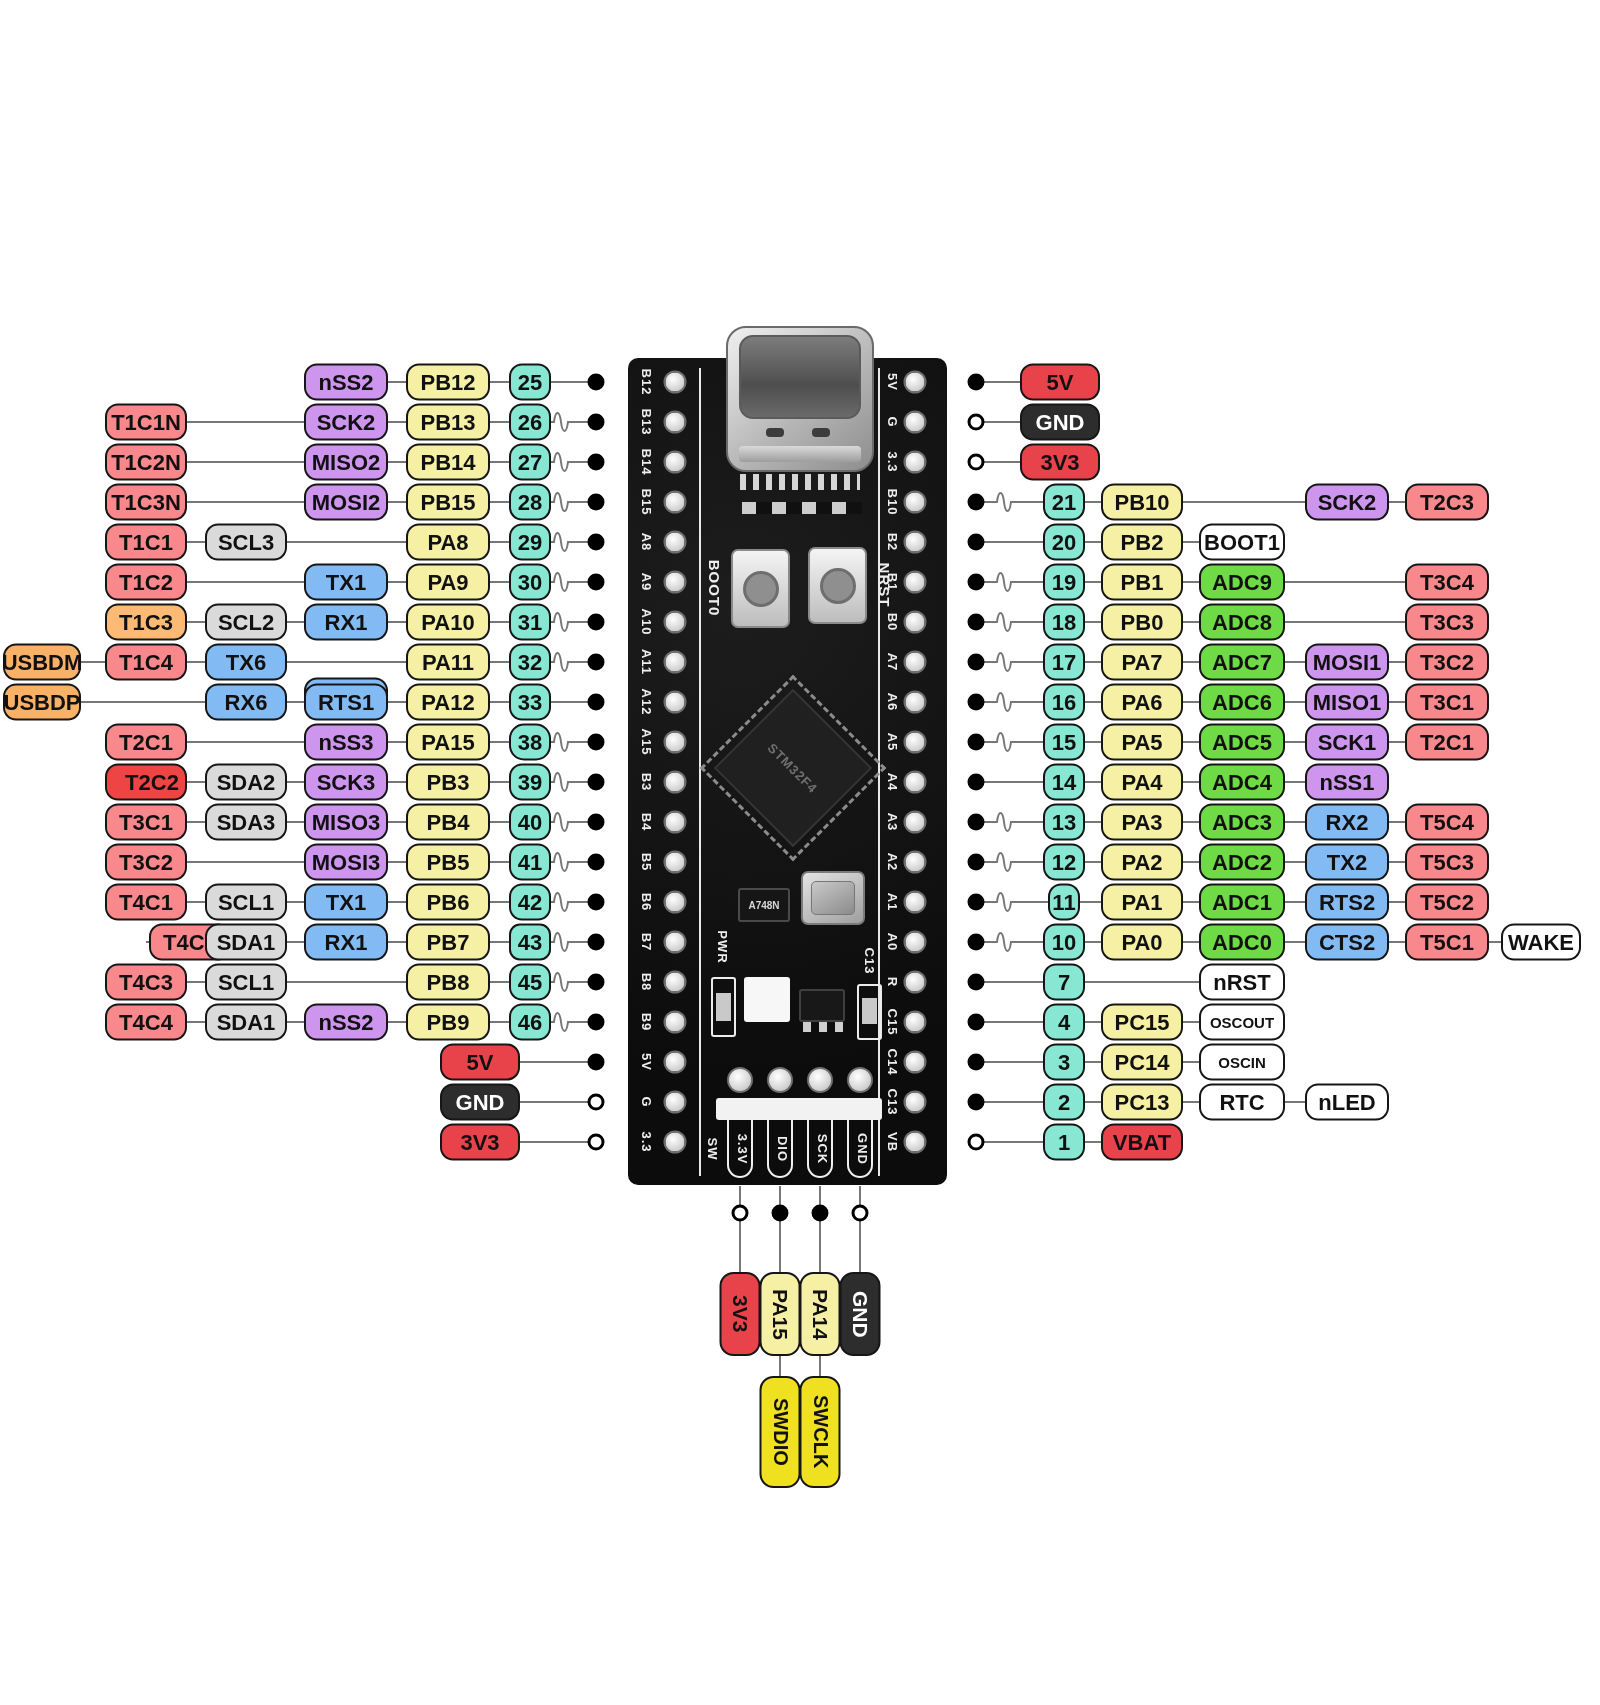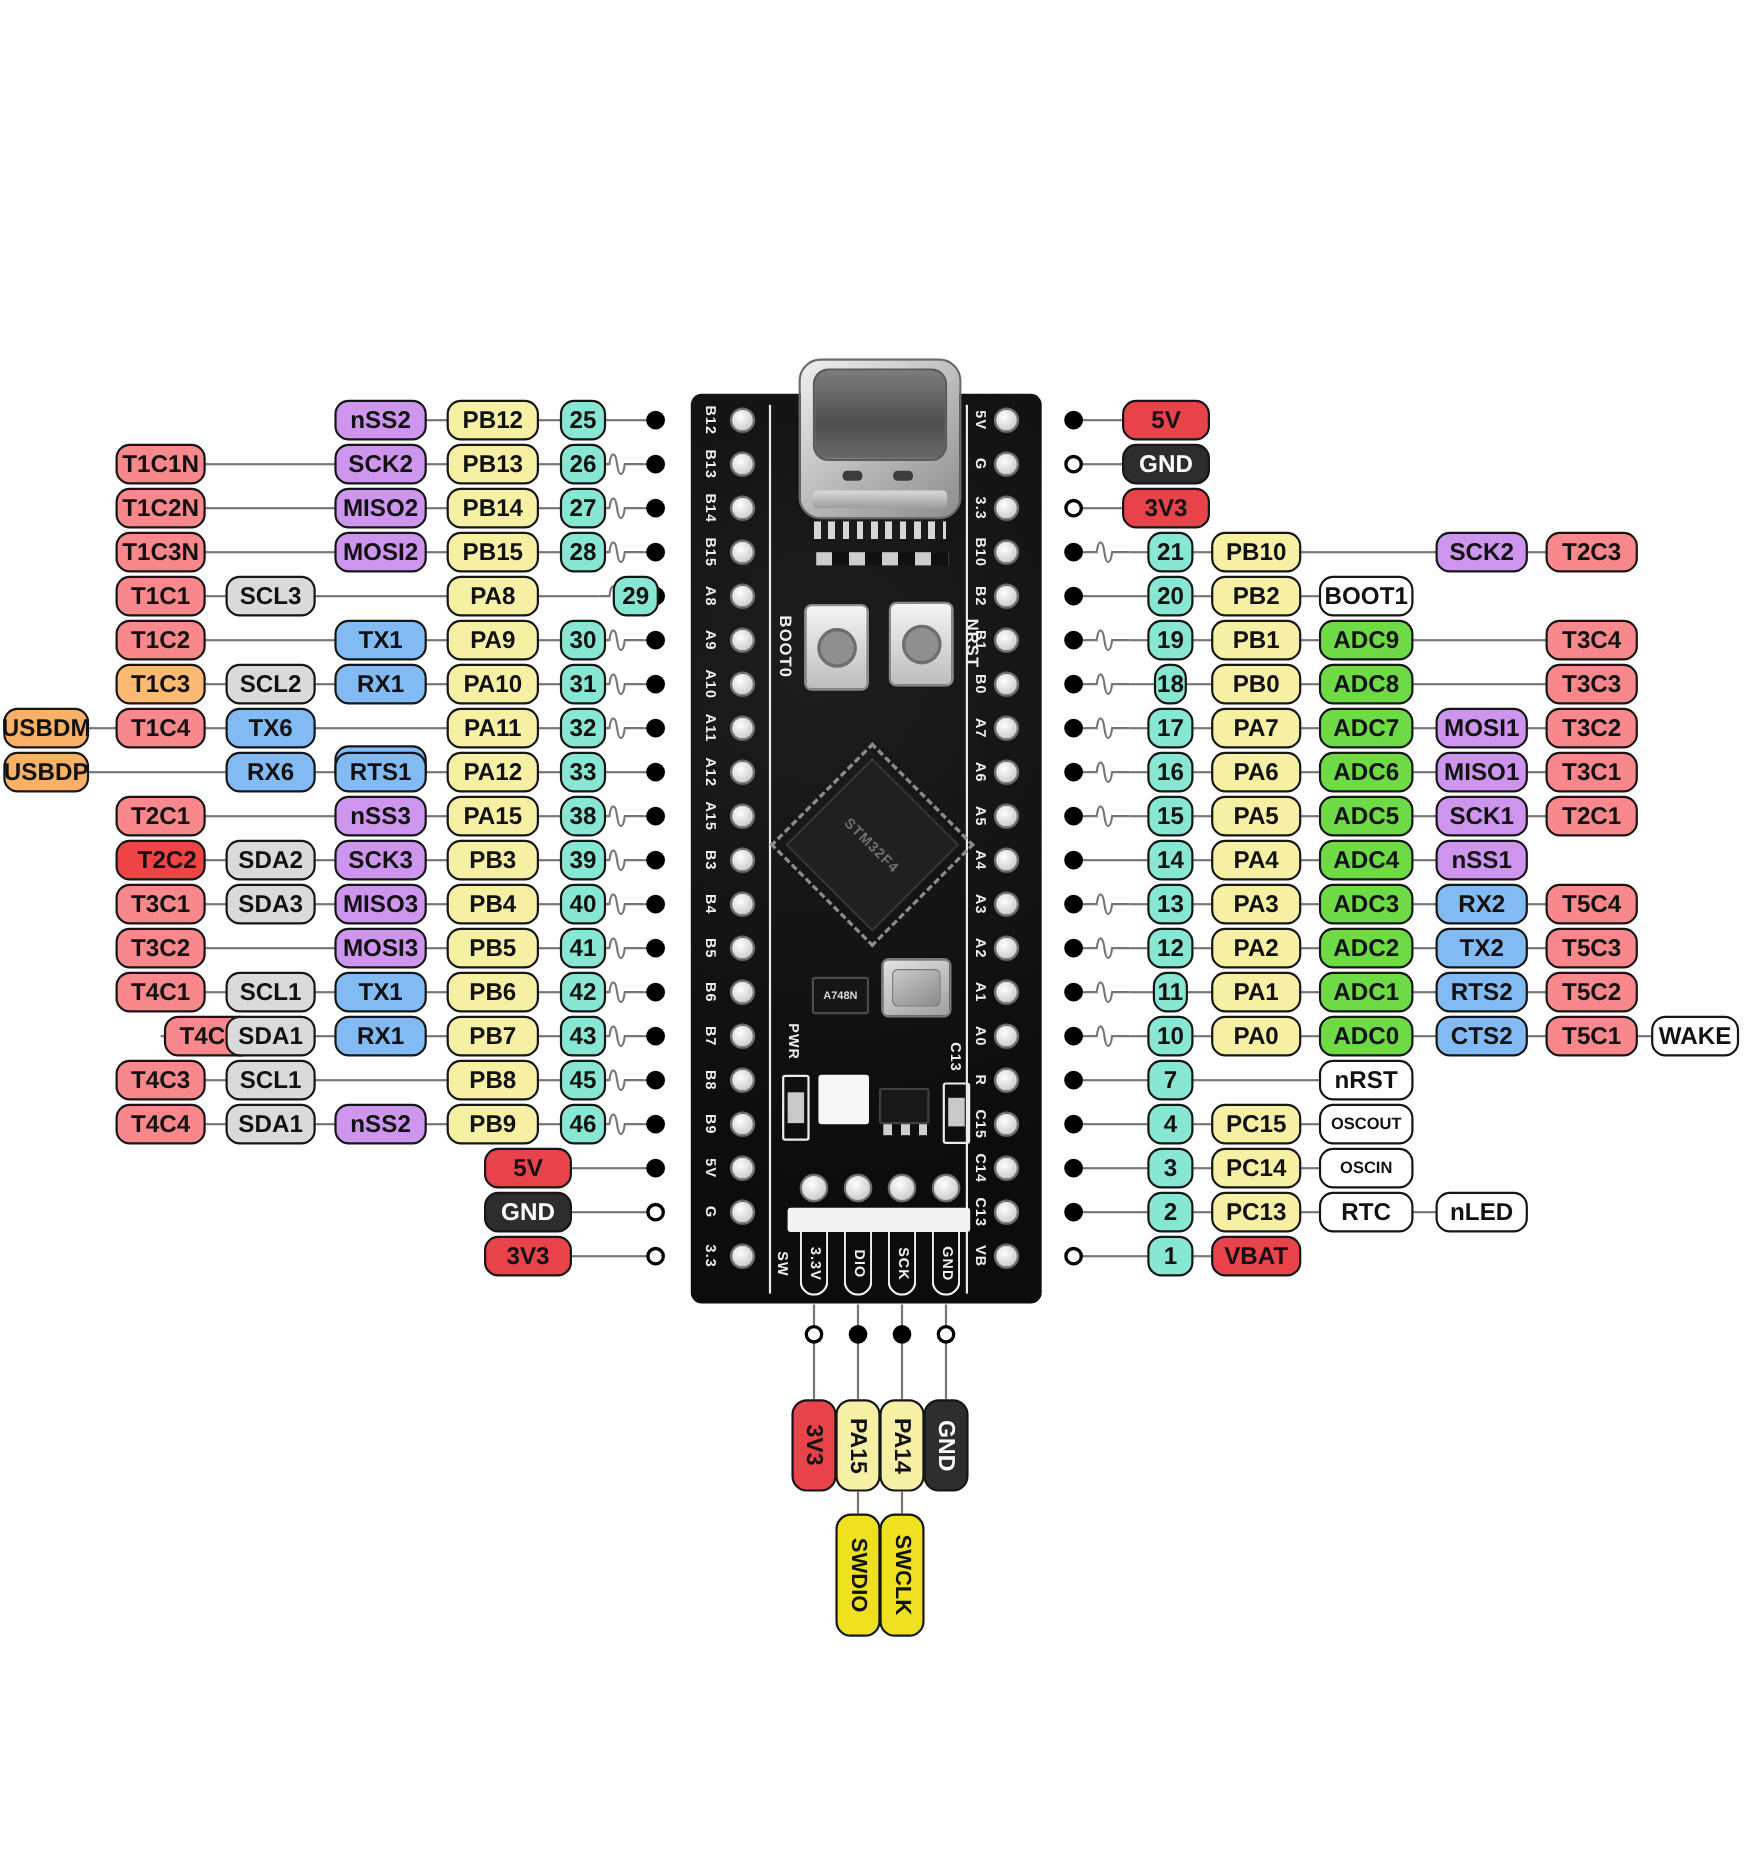--- a/index.html
+++ b/index.html
@@ -129,21 +129,21 @@
     <div class="pill" style="left: 530px; top: 502px; width: 42px; background: rgb(135, 231, 211);">28</div>
     <div class="dot filled" style="left: 596px; top: 502px;"></div>
     <div class="hline" style="left: 146px; top: 541px; width: 450px;"></div>
     <div class="squig" style="left: 545px; top: 542px; width: 40px; height: 30px;"><svg width="40" height="30" viewBox="0 0 40 30">
         <rect x="0" y="0" width="40" height="30" fill="#ffffff"></rect>
         <path d="M0 15 L9 15 C10.5 3,14.5 3,16 15 C17.5 27,21.5 27,23 15 L40 15" stroke="#777" stroke-width="2" fill="none"></path>
       </svg></div>
     <div class="pill" style="left: 146px; top: 542px; width: 82px; background: rgb(248, 136, 140);">T1C1</div>
     <div class="pill" style="left: 246px; top: 542px; width: 82px; background: rgb(218, 218, 218);">SCL3</div>
     <div class="pill" style="left: 448px; top: 542px; width: 84px; background: rgb(246, 240, 165);">PA8</div>
-    <div class="pill" style="left: 530px; top: 542px; width: 42px; background: rgb(135, 231, 211); margin-left: 48px;">29</div>
+    <div class="pill" style="left: 530px; top: 542px; width: 42px; background: rgb(135, 231, 211);">29</div>
     <div class="dot filled" style="left: 596px; top: 542px;"></div>
     <div class="hline" style="left: 146px; top: 581px; width: 450px;"></div>
     <div class="squig" style="left: 545px; top: 582px; width: 40px; height: 30px;"><svg width="40" height="30" viewBox="0 0 40 30">
         <rect x="0" y="0" width="40" height="30" fill="#ffffff"></rect>
         <path d="M0 15 L9 15 C10.5 3,14.5 3,16 15 C17.5 27,21.5 27,23 15 L40 15" stroke="#777" stroke-width="2" fill="none"></path>
       </svg></div>
     <div class="pill" style="left: 146px; top: 582px; width: 82px; background: rgb(248, 136, 140);">T1C2</div>
     <div class="pill" style="left: 346px; top: 582px; width: 84px; background: rgb(130, 186, 243);">TX1</div>
     <div class="pill" style="left: 448px; top: 582px; width: 84px; background: rgb(246, 240, 165);">PA9</div>
     <div class="pill" style="left: 530px; top: 582px; width: 42px; background: rgb(135, 231, 211);">30</div>
@@ -304,21 +304,21 @@
     <div class="pill" style="left: 1064px; top: 582px; width: 42px; background: rgb(135, 231, 211);">19</div>
     <div class="pill" style="left: 1142px; top: 582px; width: 82px; background: rgb(246, 240, 165);">PB1</div>
     <div class="pill" style="left: 1242px; top: 582px; width: 86px; background: rgb(110, 218, 69);">ADC9</div>
     <div class="pill" style="left: 1447px; top: 582px; width: 84px; background: rgb(248, 136, 140);">T3C4</div>
     <div class="dot filled" style="left: 976px; top: 582px;"></div>
     <div class="hline" style="left: 976px; top: 621px; width: 471px;"></div>
     <div class="squig" style="left: 988px; top: 622px; width: 40px; height: 30px;"><svg width="40" height="30" viewBox="0 0 40 30">
         <rect x="0" y="0" width="40" height="30" fill="#ffffff"></rect>
         <path d="M0 15 L9 15 C10.5 3,14.5 3,16 15 C17.5 27,21.5 27,23 15 L40 15" stroke="#777" stroke-width="2" fill="none"></path>
       </svg></div>
-    <div class="pill" style="left: 1064px; top: 622px; width: 30px; background: rgb(135, 231, 211);">18</div>
+    <div class="pill" style="left: 1064px; top: 622px; width: 42px; background: rgb(135, 231, 211);">18</div>
     <div class="pill" style="left: 1142px; top: 622px; width: 82px; background: rgb(246, 240, 165);">PB0</div>
     <div class="pill" style="left: 1242px; top: 622px; width: 86px; background: rgb(110, 218, 69);">ADC8</div>
     <div class="pill" style="left: 1447px; top: 622px; width: 84px; background: rgb(248, 136, 140);">T3C3</div>
     <div class="dot filled" style="left: 976px; top: 622px;"></div>
     <div class="hline" style="left: 976px; top: 661px; width: 471px;"></div>
     <div class="squig" style="left: 988px; top: 662px; width: 40px; height: 30px;"><svg width="40" height="30" viewBox="0 0 40 30">
         <rect x="0" y="0" width="40" height="30" fill="#ffffff"></rect>
         <path d="M0 15 L9 15 C10.5 3,14.5 3,16 15 C17.5 27,21.5 27,23 15 L40 15" stroke="#777" stroke-width="2" fill="none"></path>
       </svg></div>
     <div class="pill" style="left: 1064px; top: 662px; width: 42px; background: rgb(135, 231, 211);">17</div>

